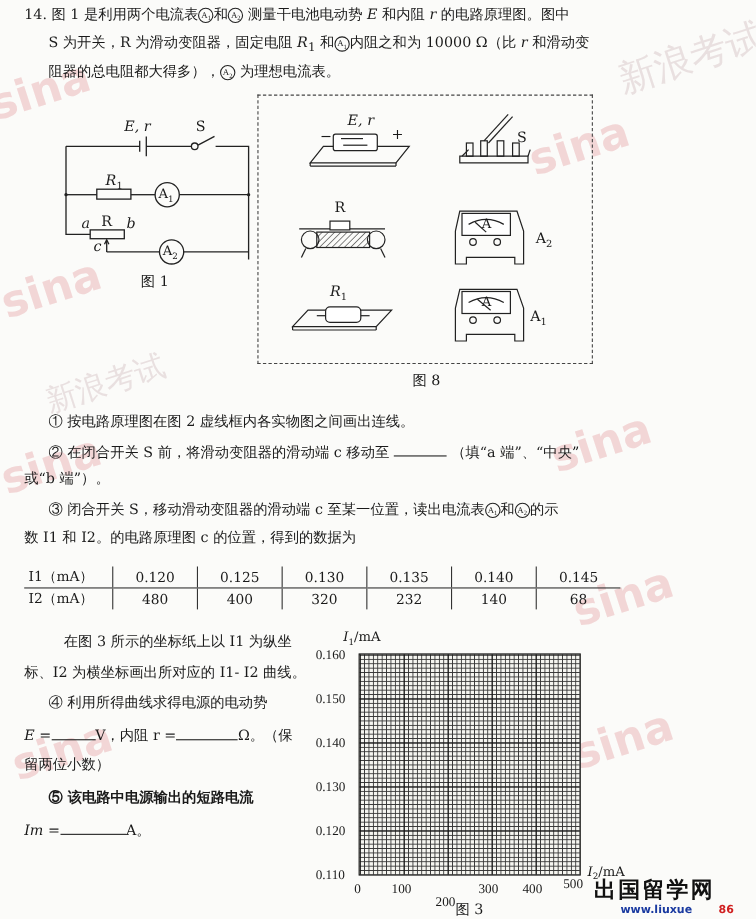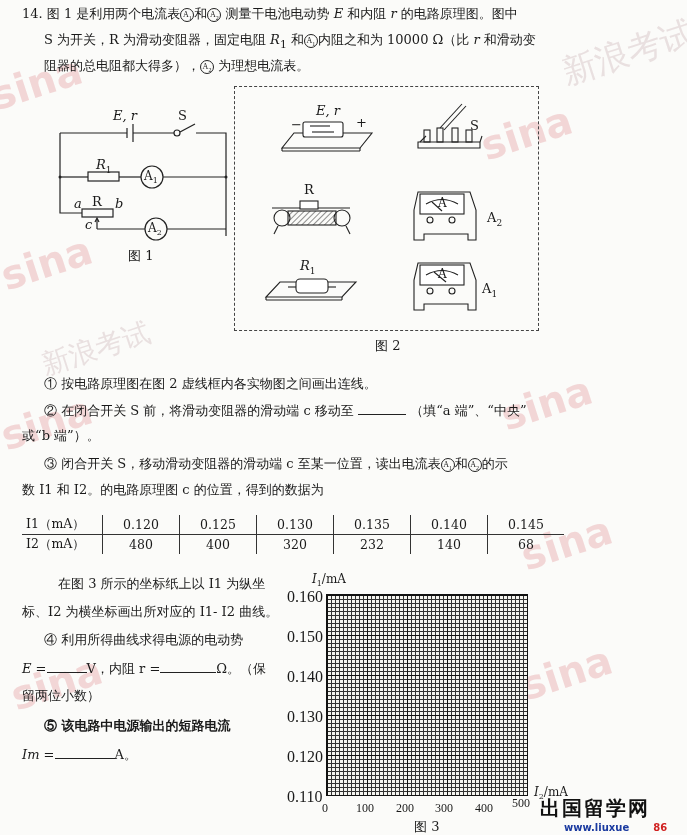--- a/index.html
+++ b/index.html
@@ -26,21 +26,21 @@
   table.data tr.r1 td { border-bottom: 1px solid #333; }
   .grid { position: absolute; left: 326px; top: 594px; width: 200px; height: 200px; border: 1.5px solid #111;
     background-image:
       linear-gradient(#111 1px, transparent 1px),
       linear-gradient(90deg, #111 1px, transparent 1px),
       linear-gradient(#333 0.6px, transparent 0.6px),
       linear-gradient(90deg, #333 0.6px, transparent 0.6px);
     background-size: 40px 40px, 40px 40px, 4px 4px, 4px 4px;
     background-color: #f5f5f0;
   }
-  .ytick { position: absolute; left: 287px; font-size: 16px; font-family: "Liberation Serif", serif; }
+  .ytick { position: absolute; left: 287px; font-size: 12px; font-family: "Liberation Serif", serif; }
   .xtick { position: absolute; top: 801px; font-size: 12px; font-family: "Liberation Serif", serif; }
   .logo { position: absolute; left: 540px; top: 795px; }
   .logo .cn { font-family: "DejaVu Sans", sans-serif; font-size: 20px; color: #111; letter-spacing: 2px; font-weight: bold; }
   .logo .url { font-family: "DejaVu Sans", sans-serif; font-size: 10px; color: #1a3aa0; font-weight: bold; }
   .logo .url span { color: #d02020; margin-left: 24px; }
   svg { position: absolute; overflow: visible; }
 </style>
 </head>
 <body>
 
@@ -169,21 +169,21 @@
 <div class="abs" style="left:316px;top:103px;font-style:italic;">E, r</div>
 <div class="abs" style="left:291px;top:117px;">−</div>
 <div class="abs" style="left:356px;top:115px;">+</div>
 <div class="abs" style="left:470px;top:118px;">S</div>
 <div class="abs" style="left:304px;top:182px;">R</div>
 <div class="abs" style="left:438px;top:196px;font-size:12px;">A</div>
 <div class="abs" style="left:487px;top:210px;"><span>A</span><sub style="font-size:9px;">2</sub></div>
 <div class="abs" style="left:300px;top:258px;"><i>R</i><sub style="font-size:9px;">1</sub></div>
 <div class="abs" style="left:438px;top:267px;font-size:12px;">A</div>
 <div class="abs" style="left:482px;top:281px;"><span>A</span><sub style="font-size:9px;">1</sub></div>
-<div class="caption" style="left:375px;top:337px;">图 2</div>
+<div class="caption" style="left:375px;top:337px;">图 8</div>
 
 <div class="line" style="left:44px;top:376px;">① 按电路原理图在图 2 虚线框内各实物图之间画出连线。</div>
 <div class="line" style="left:44px;top:402px;">
   <span>② 在闭合开关 S 前，将滑动变阻器的滑动端 c 移动至</span>
   <span class="blank" style="width:48px;"></span>
   <span>（填“a 端”、“中央”</span>
 </div>
 <div class="line" style="left:22px;top:428px;">或“b 端”）。</div>
 <div class="line" style="left:44px;top:456px;">
   <span>③ 闭合开关 S，移动滑动变阻器的滑动端 c 至某一位置，读出电流表</span><span class="circ">A<sub>1</sub></span><span>和</span><span class="circ">A<sub>2</sub></span><span>的示</span>
@@ -228,21 +228,21 @@
 <div class="abs" style="left:312px;top:572px;font-size:12px;"><i>I</i><sub style="font-size:8px;">1</sub>/mA</div>
 <div class="grid"></div>
 <div class="ytick" style="top:588px;">0.160</div>
 <div class="ytick" style="top:628px;">0.150</div>
 <div class="ytick" style="top:668px;">0.140</div>
 <div class="ytick" style="top:708px;">0.130</div>
 <div class="ytick" style="top:748px;">0.120</div>
 <div class="ytick" style="top:788px;">0.110</div>
 <div class="xtick" style="left:322px;">0</div>
 <div class="xtick" style="left:356px;">100</div>
-<div class="xtick" style="left:396px;">200</div>
+<div class="xtick" style="left:396px;margin-top:12px;">200</div>
 <div class="xtick" style="left:435px;">300</div>
 <div class="xtick" style="left:475px;">400</div>
 <div class="xtick" style="left:512px;top:796px;">500</div>
 <div class="abs" style="left:534px;top:785px;font-size:12px;"><i>I</i><sub style="font-size:8px;">2</sub>/mA</div>
 <div class="caption" style="left:414px;top:818px;">图 3</div>
 
 <div class="logo">
   <div class="cn">出国留学网</div>
   <div class="url"><span style="color:#1a3aa0">www.liuxue</span><span>86</span><span style="color:#1a3aa0">.com</span></div>
 </div>

